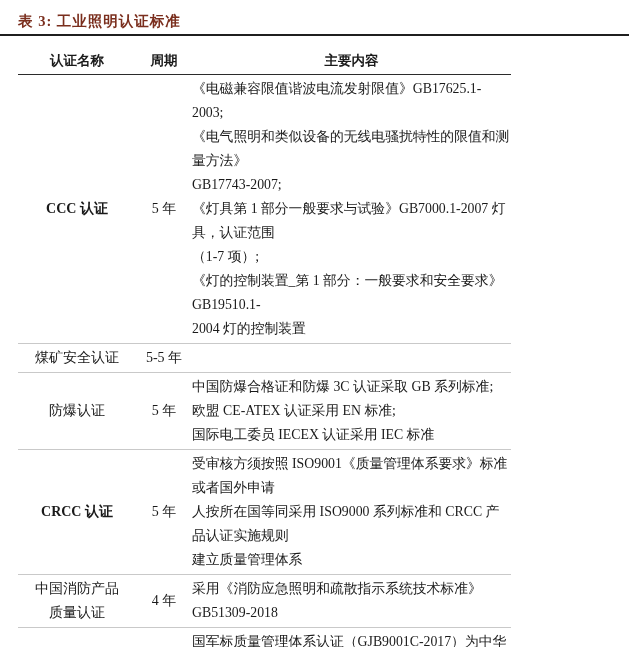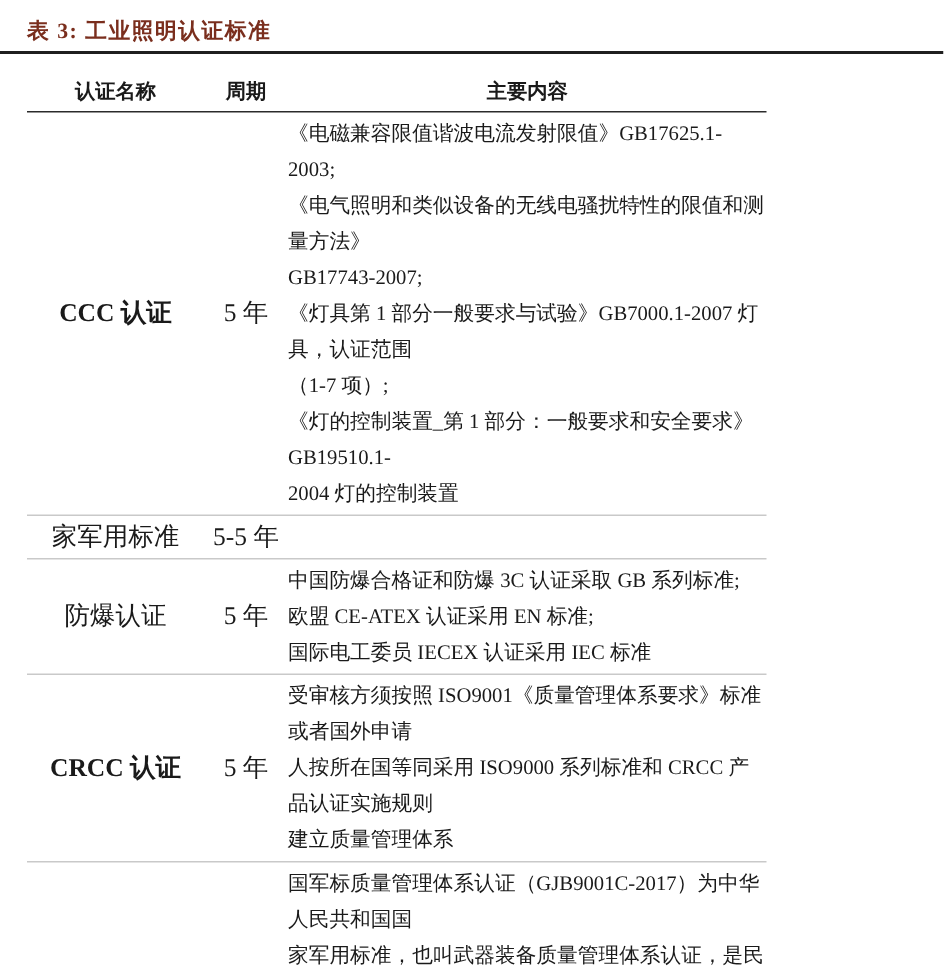--- a/index.html
+++ b/index.html
@@ -47,21 +47,21 @@
     grid-template-columns:118px 56px 1fr;
     border-bottom:1px solid var(--rule-light);
     padding:2px 0;
   }
   .trow:last-child{border-bottom:none;}
   .cell-name,.cell-period{
     display:flex;
     align-items:center;
     justify-content:center;
     text-align:center;
-    font-size:17px;
+    font-size:14px;
     line-height:24px;
     white-space:pre-line;
   }
   .cell-name.bold{font-weight:bold;}
   .cell-content{
     font-size:13.8px;
     line-height:24px;
     white-space:pre-line;
   }
   .bottom-rule{
@@ -98,40 +98,46 @@
       <div class="cell-content">《电磁兼容限值谐波电流发射限值》GB17625.1-2003;
 《电气照明和类似设备的无线电骚扰特性的限值和测量方法》
 GB17743-2007;
 《灯具第 1 部分一般要求与试验》GB7000.1-2007 灯具，认证范围
 （1-7 项）;
 《灯的控制装置_第 1 部分：一般要求和安全要求》 GB19510.1-
 2004 灯的控制装置</div>
     </div>
 
     <div class="trow">
-      <div class="cell-name">家军用标准</div>
+      <div class="cell-name">煤矿安全认证</div>
       <div class="cell-period">5-5 年</div>
     </div>
 
     <div class="trow">
       <div class="cell-name">防爆认证</div>
       <div class="cell-period">5 年</div>
       <div class="cell-content">中国防爆合格证和防爆 3C 认证采取 GB 系列标准;
 欧盟 CE-ATEX 认证采用 EN 标准;
 国际电工委员 IECEX 认证采用 IEC 标准</div>
     </div>
 
     <div class="trow">
       <div class="cell-name bold">CRCC 认证</div>
       <div class="cell-period">5 年</div>
       <div class="cell-content">受审核方须按照 ISO9001《质量管理体系要求》标准或者国外申请
 人按所在国等同采用 ISO9000 系列标准和 CRCC 产品认证实施规则
 建立质量管理体系</div>
     </div>
 
+    <div class="trow">
+      <div class="cell-name">中国消防产品
+质量认证</div>
+      <div class="cell-period">4 年</div>
+      <div class="cell-content">采用《消防应急照明和疏散指示系统技术标准》GB51309-2018</div>
+    </div>
 
     <div class="trow">
       <div class="cell-name">国际电工委员</div>
       <div class="cell-period">5 年</div>
       <div class="cell-content">国军标质量管理体系认证（GJB9001C-2017）为中华人民共和国国
 家军用标准，也叫武器装备质量管理体系认证，是民企进军工的一
 把钥匙。未通过质量管理体系认证的单位，不得承担武器装备研
 制、生产、维修任务。每年监督复审。</div>
     </div>
 

